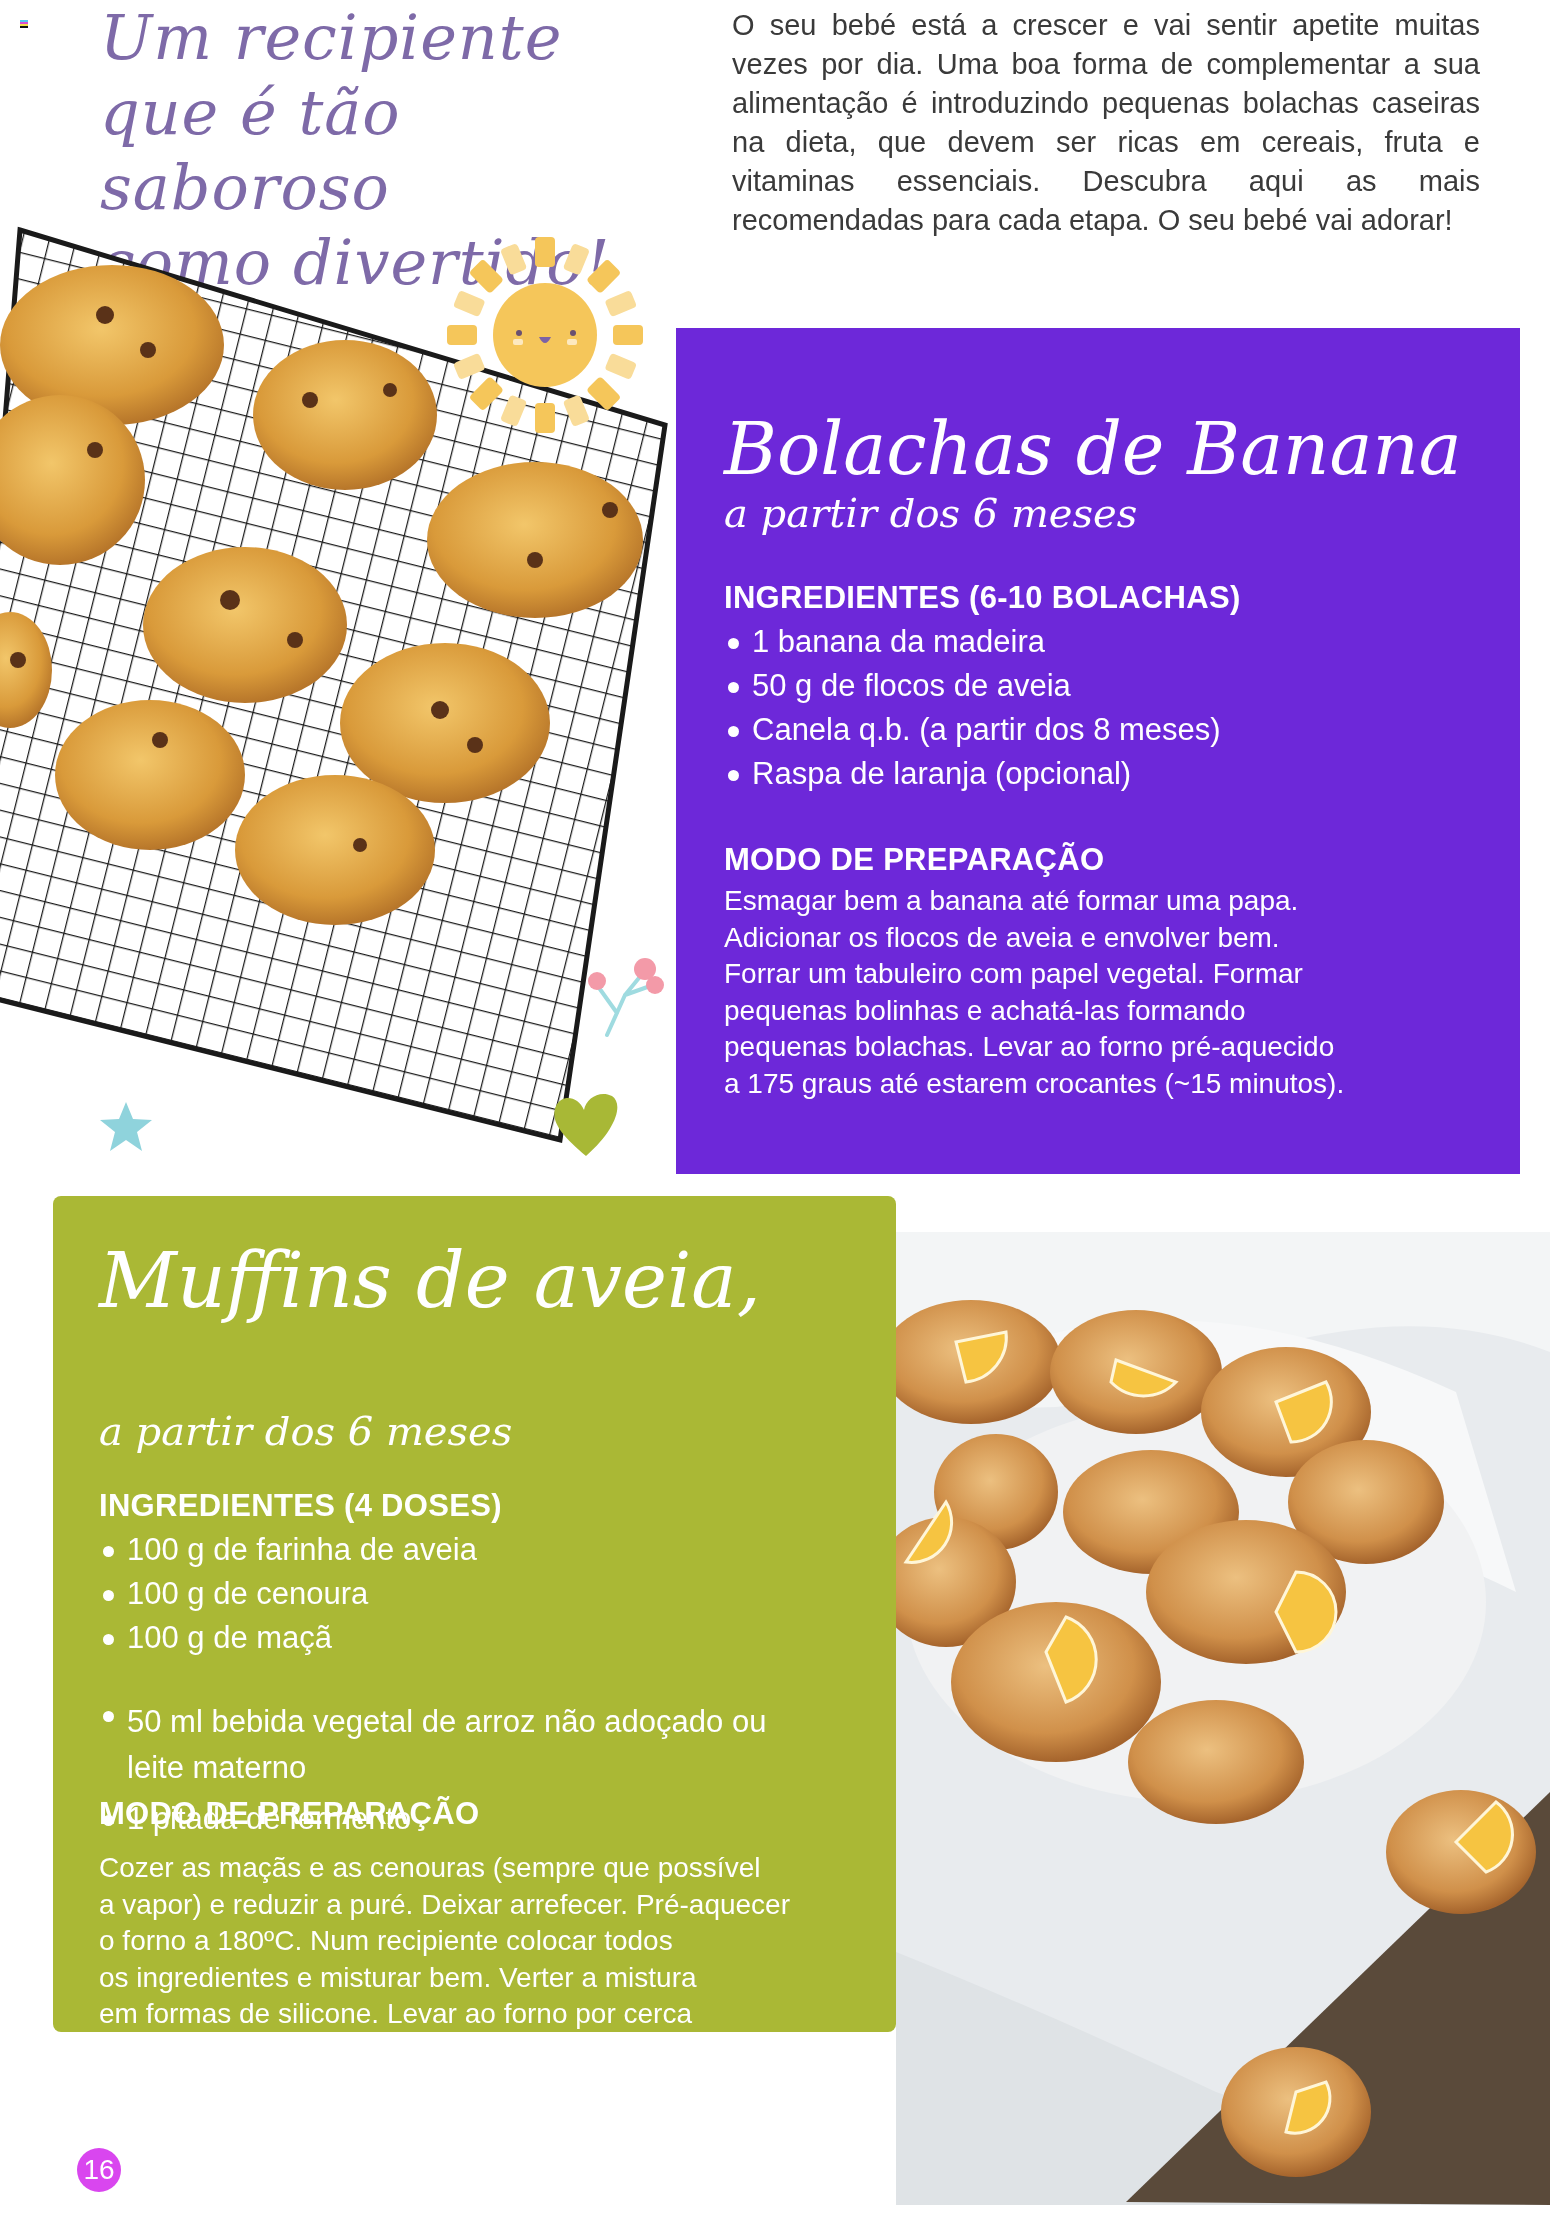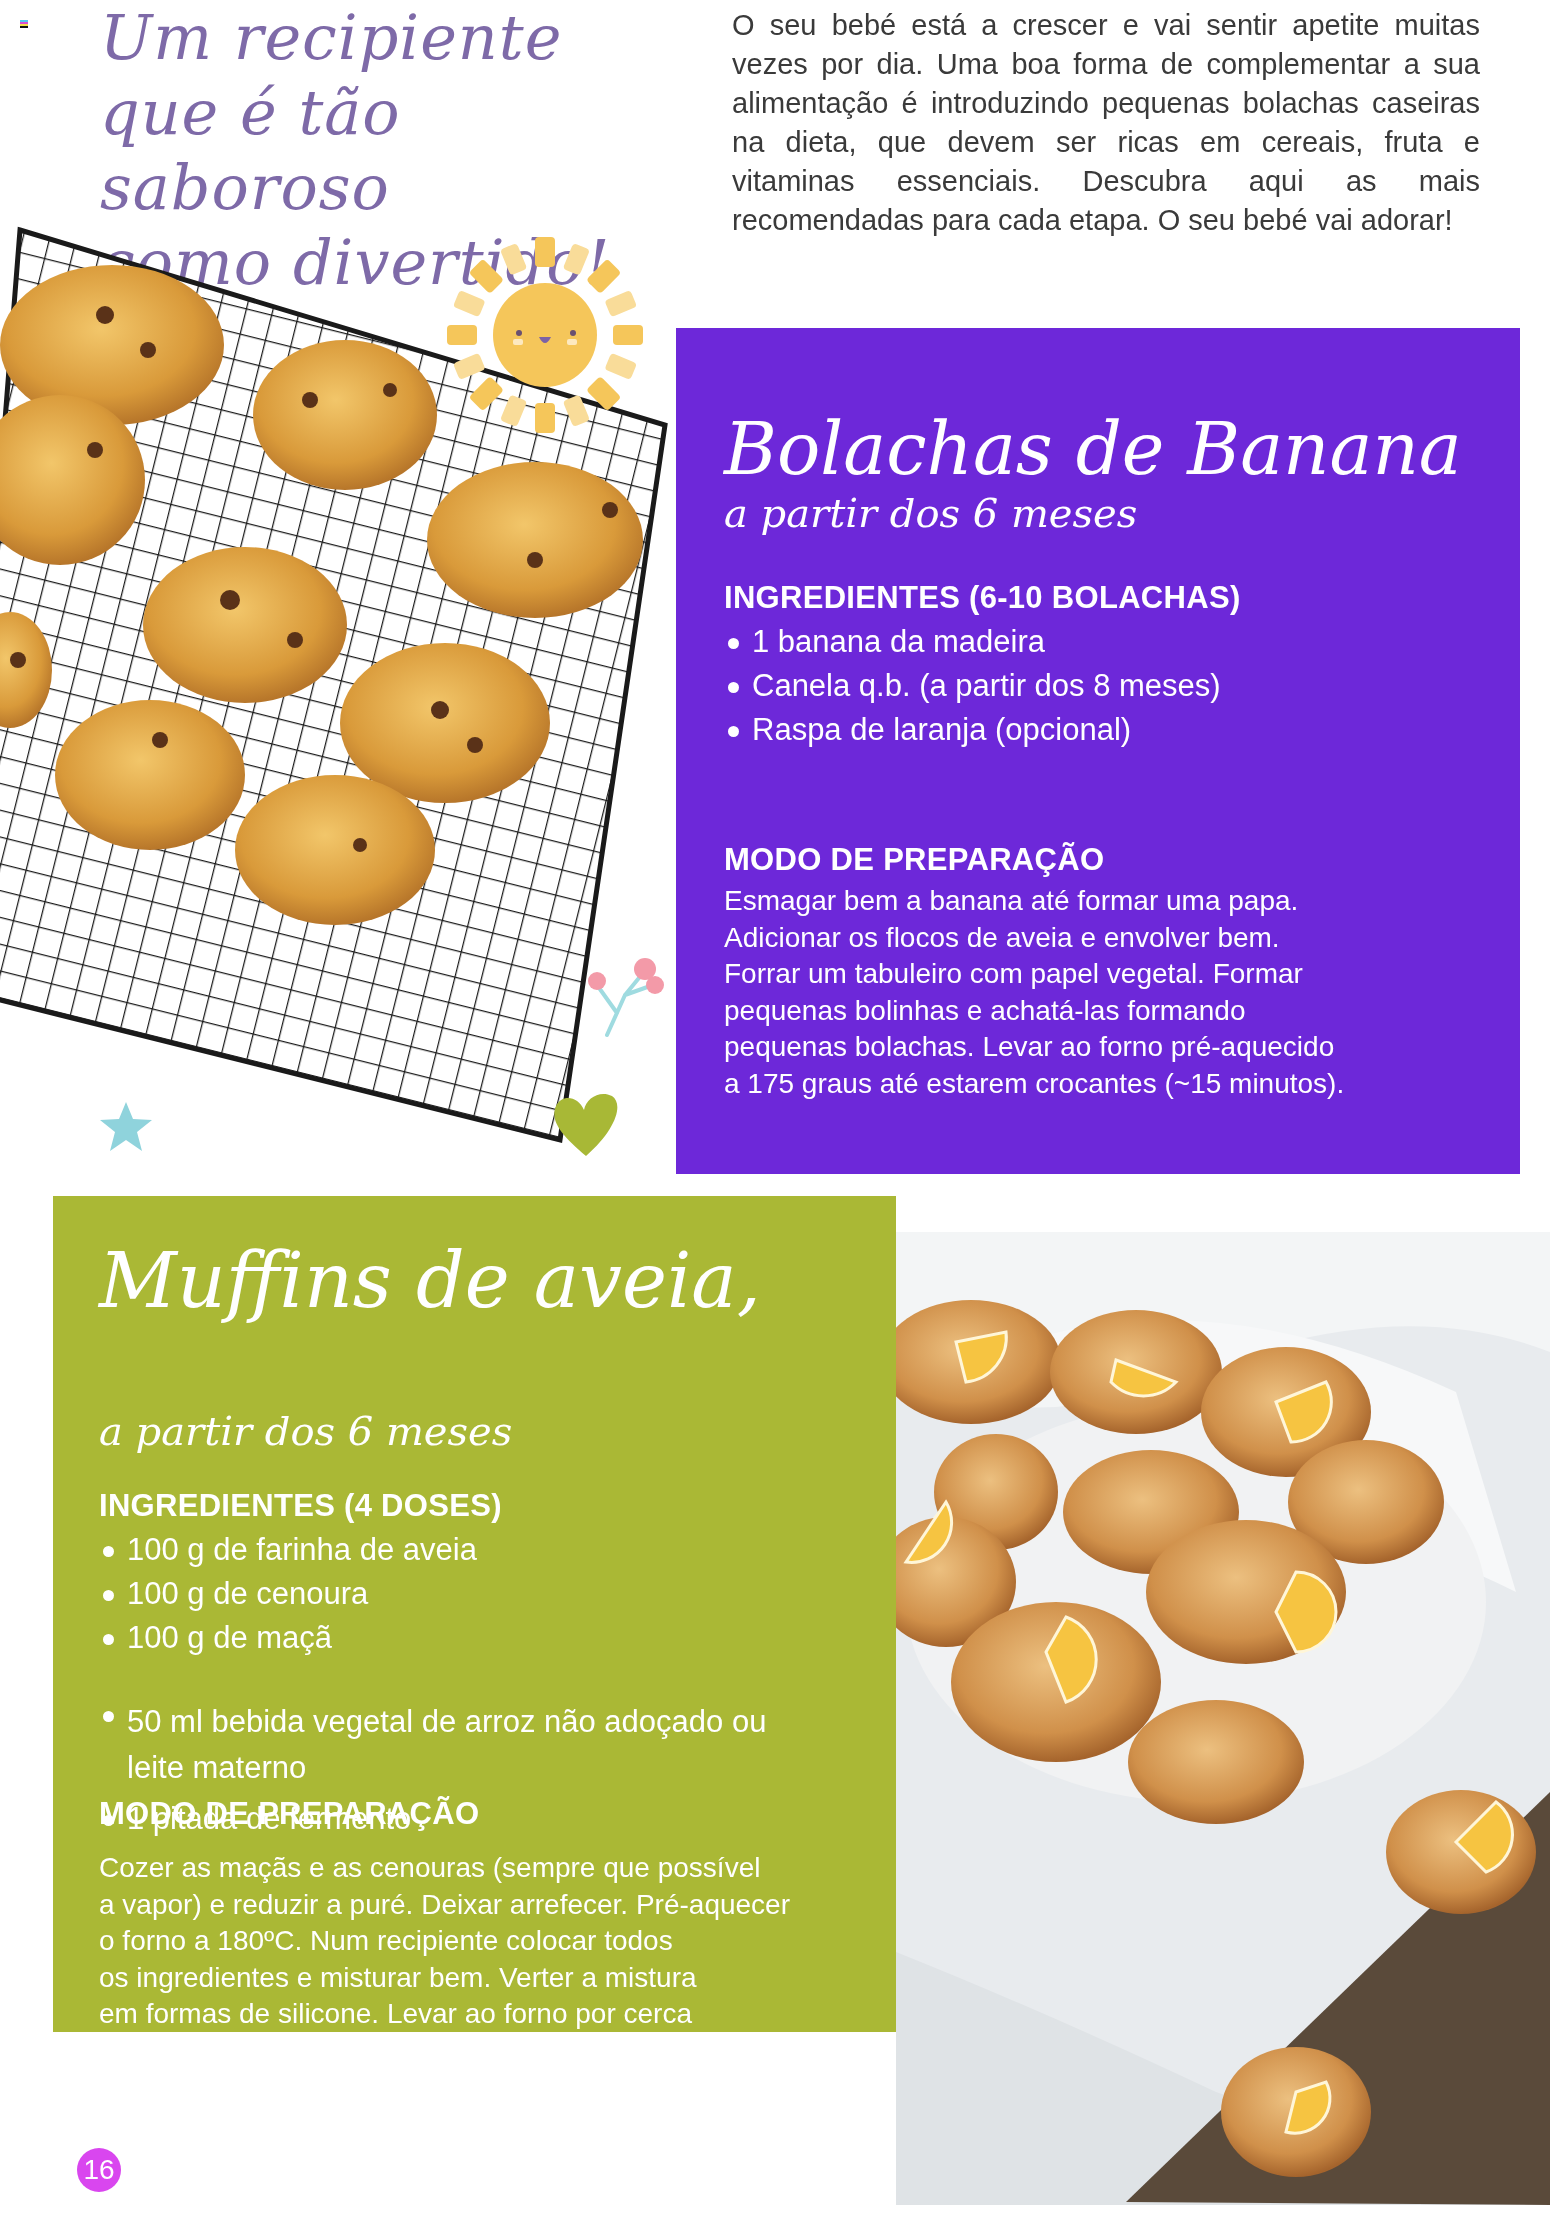--- a/index.html
+++ b/index.html
@@ -63,21 +63,21 @@
   .y-prep { left: 48px; top: 555px; width: 780px; }
 
   
   .berries { left: 585px; top: 955px; width: 80px; height: 90px; }
   .heart { left: 550px; top: 1090px; width: 72px; height: 68px; }
   .star { left: 98px; top: 1100px; width: 56px; height: 54px; }
 
   
   .card-green {
     left: 53px; top: 1196px; width: 843px; height: 836px;
-    background: #aab835; color: #fff;
+    background: #aab835; color: #fff; border-radius: 8px;
   }
   .g-title { left: 46px; top: 42px; font-size: 76px; line-height: 86px; }
   .g-sub { left: 46px; top: 210px; font-size: 40px; line-height: 50px; }
   .g-ing-h { left: 46px; top: 290px; }
   .g-ing { left: 46px; top: 332px; width: 760px; }
   .g-ing li.two-line { line-height: 46px; padding-top: 6px; padding-bottom: 6px; margin-top: 33px; }
   .g-ing li.two-line::before { top: 18px; }
   .g-prep-h { left: 46px; top: 598px; }
   .g-prep { left: 46px; top: 654px; width: 780px; }
   .g-note {
@@ -190,20 +190,21 @@
     </g>
   </svg>
 </div>
 
 <section class="abs card-yellow">
   <div class="abs card-title y-title">Bolachas de Banana</div>
   <div class="abs card-title y-sub">a partir dos 6 meses</div>
   <div class="abs section-h y-ing-h">INGREDIENTES (6-10 BOLACHAS)</div>
   <ul class="abs list y-ing">
     <li>1 banana da madeira</li>
+    <li>50 g de flocos de aveia</li>
     <li>Canela q.b. (a partir dos 8 meses)</li>
     <li>Raspa de laranja (opcional)</li>
   </ul>
   <div class="abs section-h y-prep-h">MODO DE PREPARAÇÃO</div>
   <div class="abs body-text y-prep">Esmagar bem a banana até formar uma papa.
 Adicionar os flocos de aveia e envolver bem.
 Forrar um tabuleiro com papel vegetal. Formar
 pequenas bolinhas e achatá-las formando
 pequenas bolachas. Levar ao forno pré-aquecido
 a 175 graus até estarem crocantes (~15 minutos).</div>

